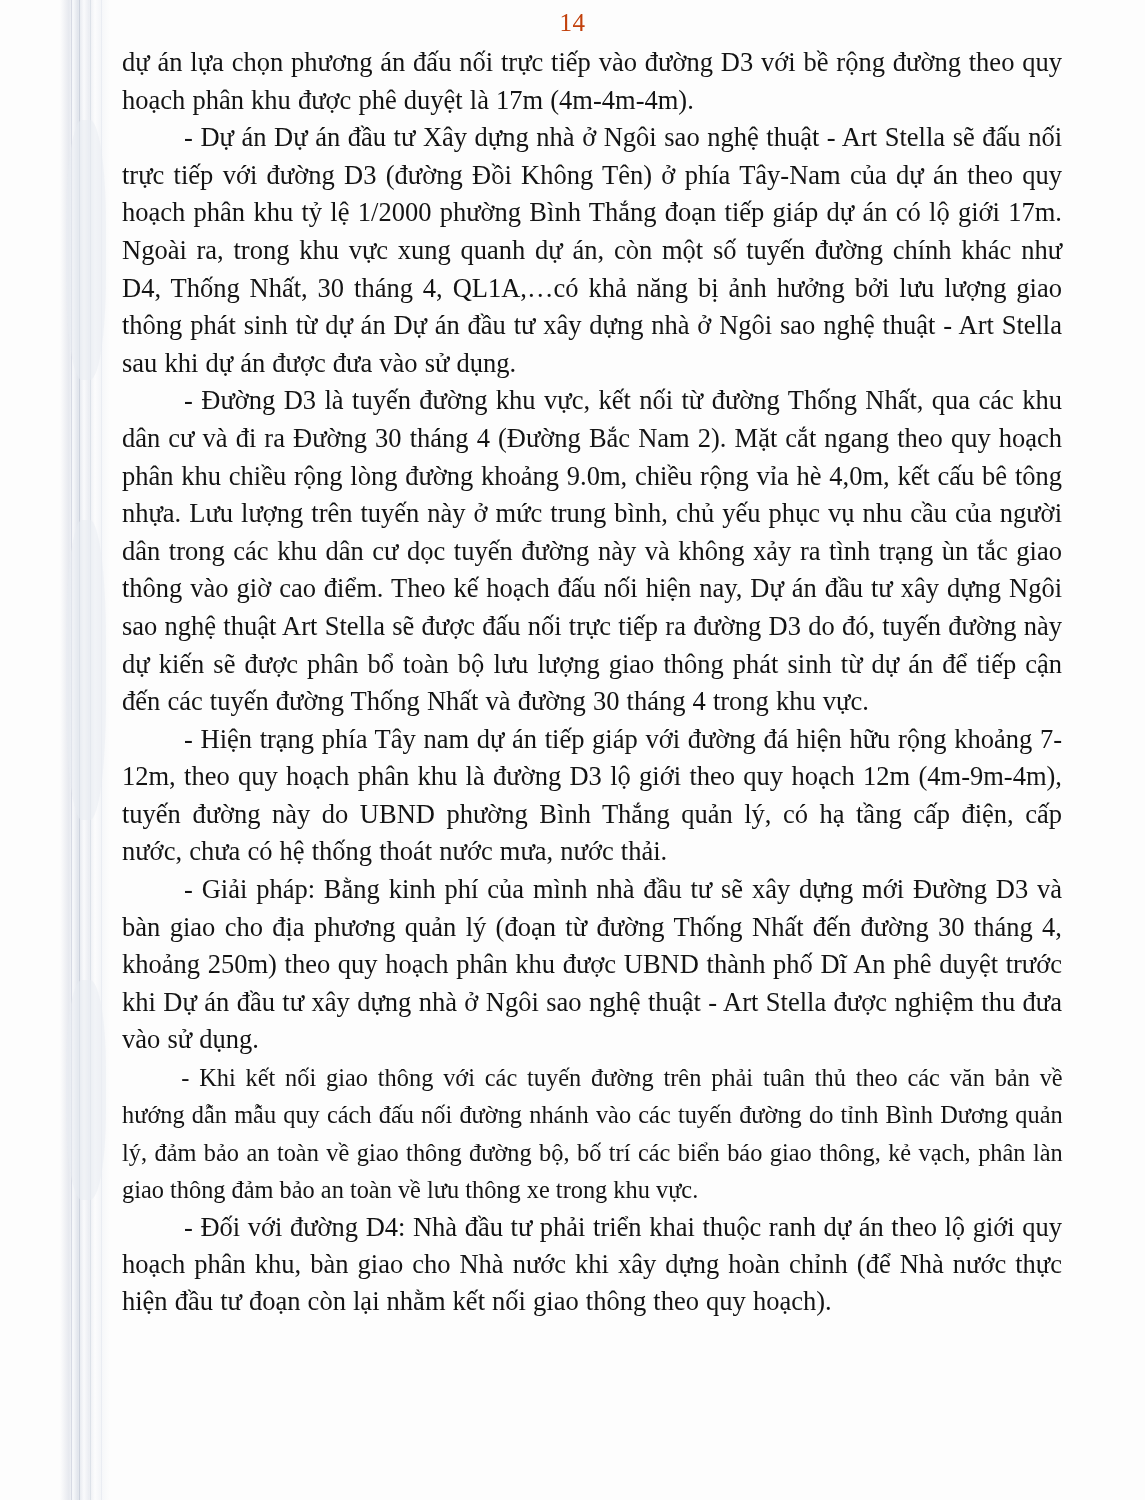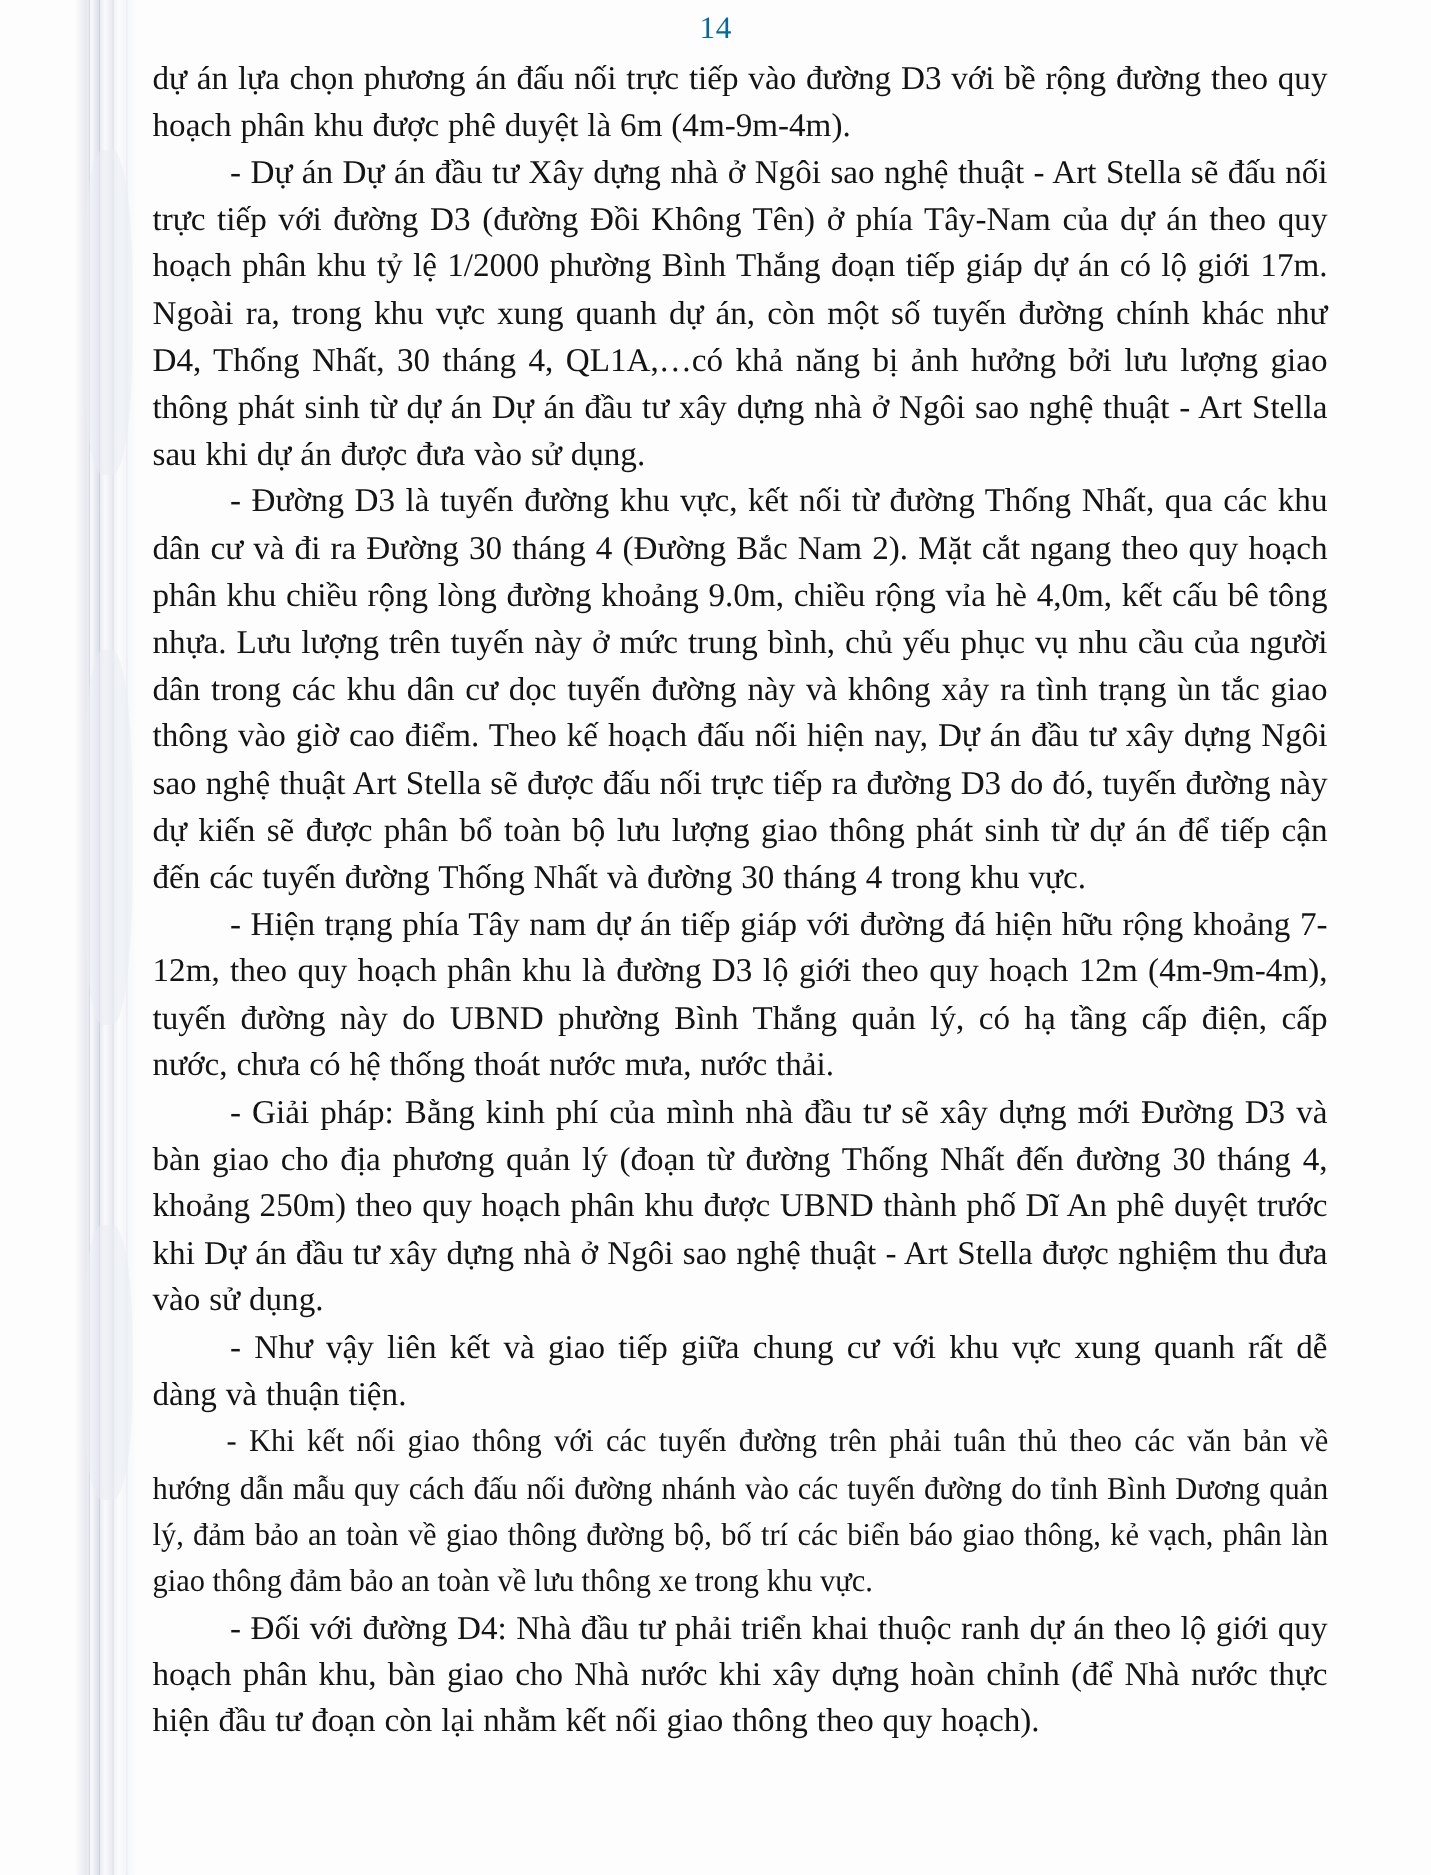--- a/index.html
+++ b/index.html
@@ -61,21 +61,21 @@
   }
 
   .page-number {
     position: absolute;
     top: 6px;
     left: 0;
     width: 1145px;
     text-align: center;
     font-size: 25px;
     line-height: 34px;
-    color: #0369a1;
+    color: #c2410c;
     letter-spacing: 0.5px;
   }
 
   .body-text {
     position: absolute;
     top: 44px;
     left: 122px;
     width: 940px;
   }
 
@@ -121,32 +121,31 @@
     <div class="streak-line s4"></div>
     <div class="streak-blotch" style="top:120px;height:260px;"></div>
     <div class="streak-blotch" style="top:520px;height:300px;"></div>
     <div class="streak-blotch" style="top:980px;height:220px;"></div>
   </div>
 
   <div class="page-number">14</div>
 
   <div class="body-text">
 
-    <p class="para">dự án lựa chọn phương án đấu nối trực tiếp vào đường D3 với bề rộng đường theo quy hoạch phân khu được phê duyệt là 6m (4m-9m-4m).</p>
+    <p class="para">dự án lựa chọn phương án đấu nối trực tiếp vào đường D3 với bề rộng đường theo quy hoạch phân khu được phê duyệt là 17m (4m-4m-4m).</p>
 
     <p class="para indent">- Dự án Dự án đầu tư Xây dựng nhà ở Ngôi sao nghệ thuật - Art Stella sẽ đấu nối trực tiếp với đường D3 (đường Đồi Không Tên) ở phía Tây-Nam của dự án theo quy hoạch phân khu tỷ lệ 1/2000 phường Bình Thắng đoạn tiếp giáp dự án có lộ giới 17m. Ngoài ra, trong khu vực xung quanh dự án, còn một số tuyến đường chính khác như D4, Thống Nhất, 30 tháng 4, QL1A,…có khả năng bị ảnh hưởng bởi lưu lượng giao thông phát sinh từ dự án Dự án đầu tư xây dựng nhà ở Ngôi sao nghệ thuật - Art Stella sau khi dự án được đưa vào sử dụng.</p>
 
     <p class="para indent">- Đường D3 là tuyến đường khu vực, kết nối từ đường Thống Nhất, qua các khu dân cư và đi ra Đường 30 tháng 4 (Đường Bắc Nam 2). Mặt cắt ngang theo quy hoạch phân khu chiều rộng lòng đường khoảng 9.0m, chiều rộng vỉa hè 4,0m, kết cấu bê tông nhựa. Lưu lượng trên tuyến này ở mức trung bình, chủ yếu phục vụ nhu cầu của người dân trong các khu dân cư dọc tuyến đường này và không xảy ra tình trạng ùn tắc giao thông vào giờ cao điểm. Theo kế hoạch đấu nối hiện nay, Dự án đầu tư xây dựng Ngôi sao nghệ thuật Art Stella sẽ được đấu nối trực tiếp ra đường D3 do đó, tuyến đường này dự kiến sẽ được phân bổ toàn bộ lưu lượng giao thông phát sinh từ dự án để tiếp cận đến các tuyến đường Thống Nhất và đường 30 tháng 4 trong khu vực.</p>
 
 
     <p class="para indent">- Hiện trạng phía Tây nam dự án tiếp giáp với đường đá hiện hữu rộng khoảng 7-12m, theo quy hoạch phân khu là đường D3 lộ giới theo quy hoạch 12m (4m-9m-4m), tuyến đường này do UBND phường Bình Thắng quản lý, có hạ tầng cấp điện, cấp nước, chưa có hệ thống thoát nước mưa, nước thải.</p>
 
     <p class="para indent">- Giải pháp: Bằng kinh phí của mình nhà đầu tư sẽ xây dựng mới Đường D3 và bàn giao cho địa phương quản lý (đoạn từ đường Thống Nhất đến đường 30 tháng 4, khoảng 250m) theo quy hoạch phân khu được UBND thành phố Dĩ An phê duyệt trước khi Dự án đầu tư xây dựng nhà ở Ngôi sao nghệ thuật - Art Stella được nghiệm thu đưa vào sử dụng.</p>
 
-    <p class="para indent">- Như vậy liên kết và giao tiếp giữa chung cư với khu vực xung quanh rất dễ dàng và thuận tiện.</p>
 
     <p class="para indent condensed">- Khi kết nối giao thông với các tuyến đường trên phải tuân thủ theo các văn bản về hướng dẫn mẫu quy cách đấu nối đường nhánh vào các tuyến đường do tỉnh Bình Dương quản lý, đảm bảo an toàn về giao thông đường bộ, bố trí các biển báo giao thông, kẻ vạch, phân làn giao thông đảm bảo an toàn về lưu thông xe trong khu vực.</p>
 
 
     <p class="para indent tight">- Đối với đường D4: Nhà đầu tư phải triển khai thuộc ranh dự án theo lộ giới quy hoạch phân khu, bàn giao cho Nhà nước khi xây dựng hoàn chỉnh (để Nhà nước thực hiện đầu tư đoạn còn lại nhằm kết nối giao thông theo quy hoạch).</p>
 
   </div>
 </div>
 
 </body></html>

